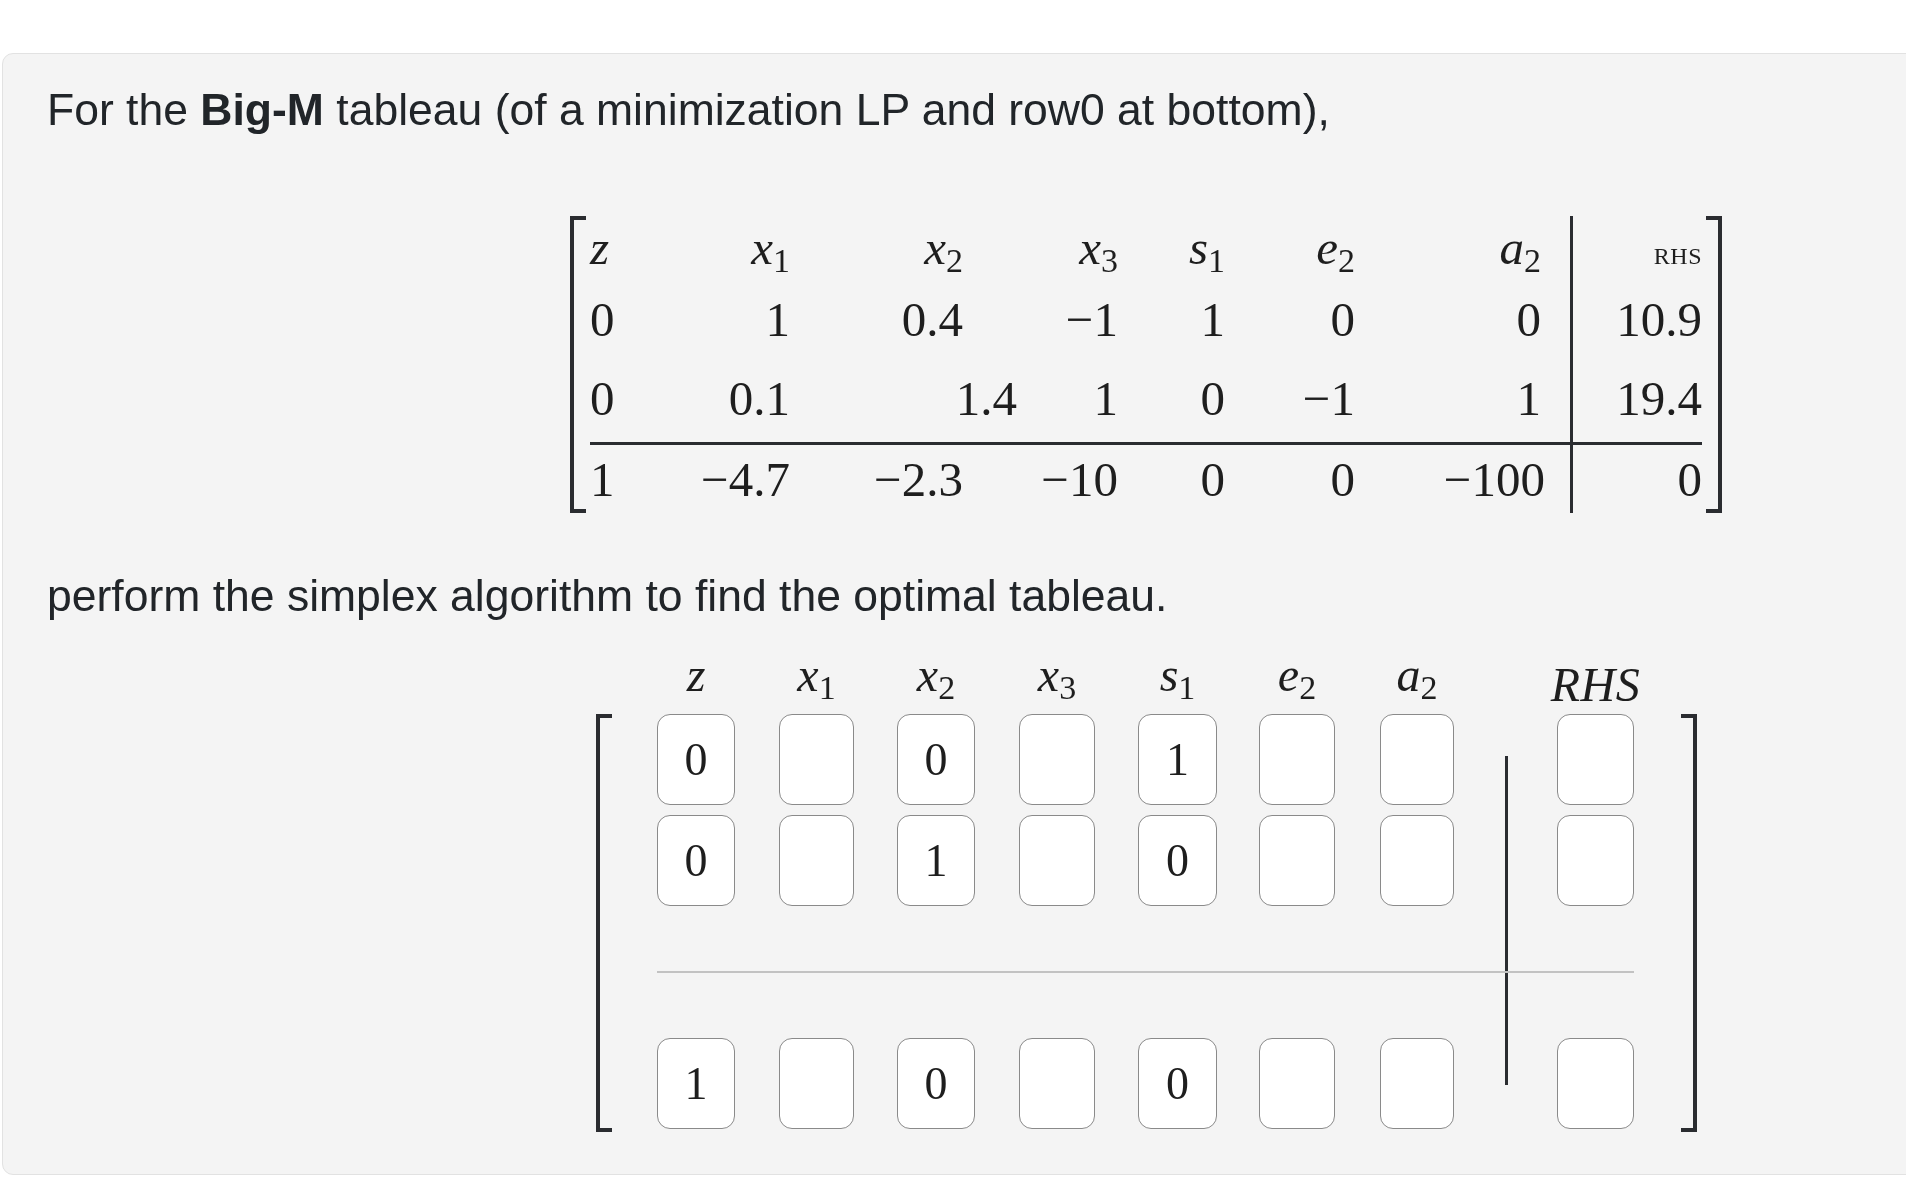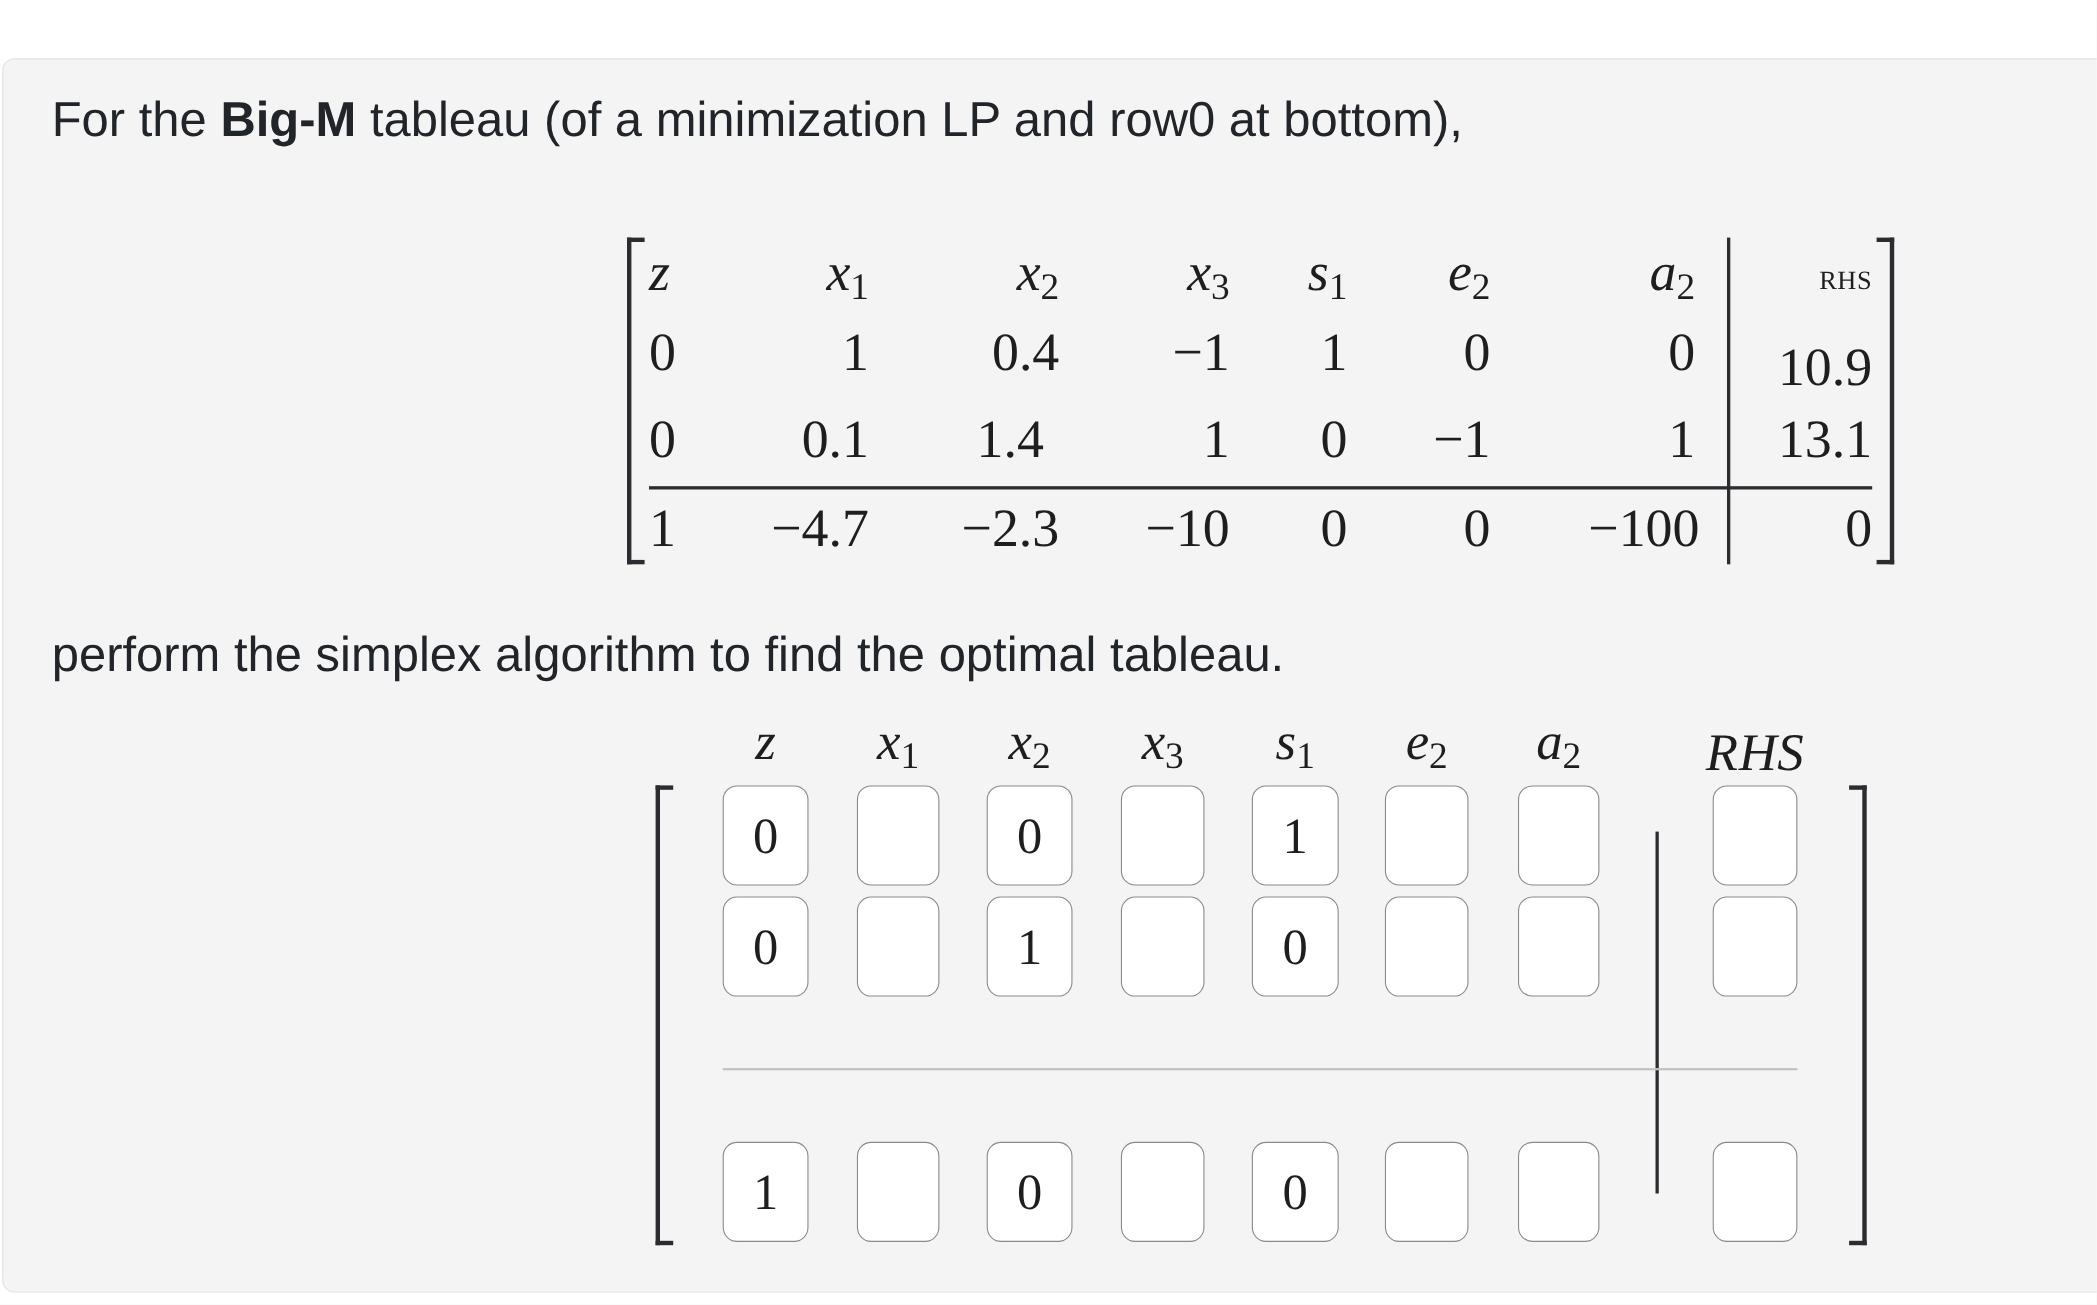--- a/index.html
+++ b/index.html
@@ -70,29 +70,29 @@
     <div class="cell hdr" style="top: 220px; right: 551px;"><span>e</span><sub>2</sub></div>
     <div class="cell hdr" style="top: 220px; right: 365px;"><span>a</span><sub>2</sub></div>
     <div class="cell rhs-label" style="top: 228px; right: 204px;">RHS</div>
     <div class="cell" style="top: 292px; left: 590px; text-align: left;">0</div>
     <div class="cell" style="top: 292px; right: 1116px;">1</div>
     <div class="cell" style="top: 292px; right: 943px;">0.4</div>
     <div class="cell" style="top: 292px; right: 788px;">−1</div>
     <div class="cell" style="top: 292px; right: 681px;">1</div>
     <div class="cell" style="top: 292px; right: 551px;">0</div>
     <div class="cell" style="top: 292px; right: 365px;">0</div>
-    <div class="cell" style="top: 292px; right: 204px; margin-top: 14px;">10.9</div>
+    <div class="cell" style="top: 292px; right: 204px;">10.9</div>
     <div class="cell" style="top: 371px; left: 590px; text-align: left;">0</div>
     <div class="cell" style="top: 371px; right: 1116px;">0.1</div>
-    <div class="cell" style="top: 371px; right: 957px;">1.4</div>
+    <div class="cell" style="top: 371px; right: 889px;">1.4</div>
     <div class="cell" style="top: 371px; right: 788px;">1</div>
     <div class="cell" style="top: 371px; right: 681px;">0</div>
     <div class="cell" style="top: 371px; right: 551px;">−1</div>
     <div class="cell" style="top: 371px; right: 365px;">1</div>
-    <div class="cell" style="top: 371px; right: 204px;">13.1</div>
+    <div class="cell" style="top: 371px; right: 204px;">19.4</div>
     <div class="cell" style="top: 452px; left: 590px; text-align: left;">1</div>
     <div class="cell" style="top: 452px; right: 1116px;">−4.7</div>
     <div class="cell" style="top: 452px; right: 943px;">−2.3</div>
     <div class="cell" style="top: 452px; right: 788px; text-align: right;">−10</div>
     <div class="cell" style="top: 452px; right: 681px;">0</div>
     <div class="cell" style="top: 452px; right: 551px;">0</div>
     <div class="cell" style="top: 452px; right: 361px; margin-left: 24px;">−100</div>
     <div class="cell" style="top: 452px; right: 204px;">0</div>
   </div>
 

